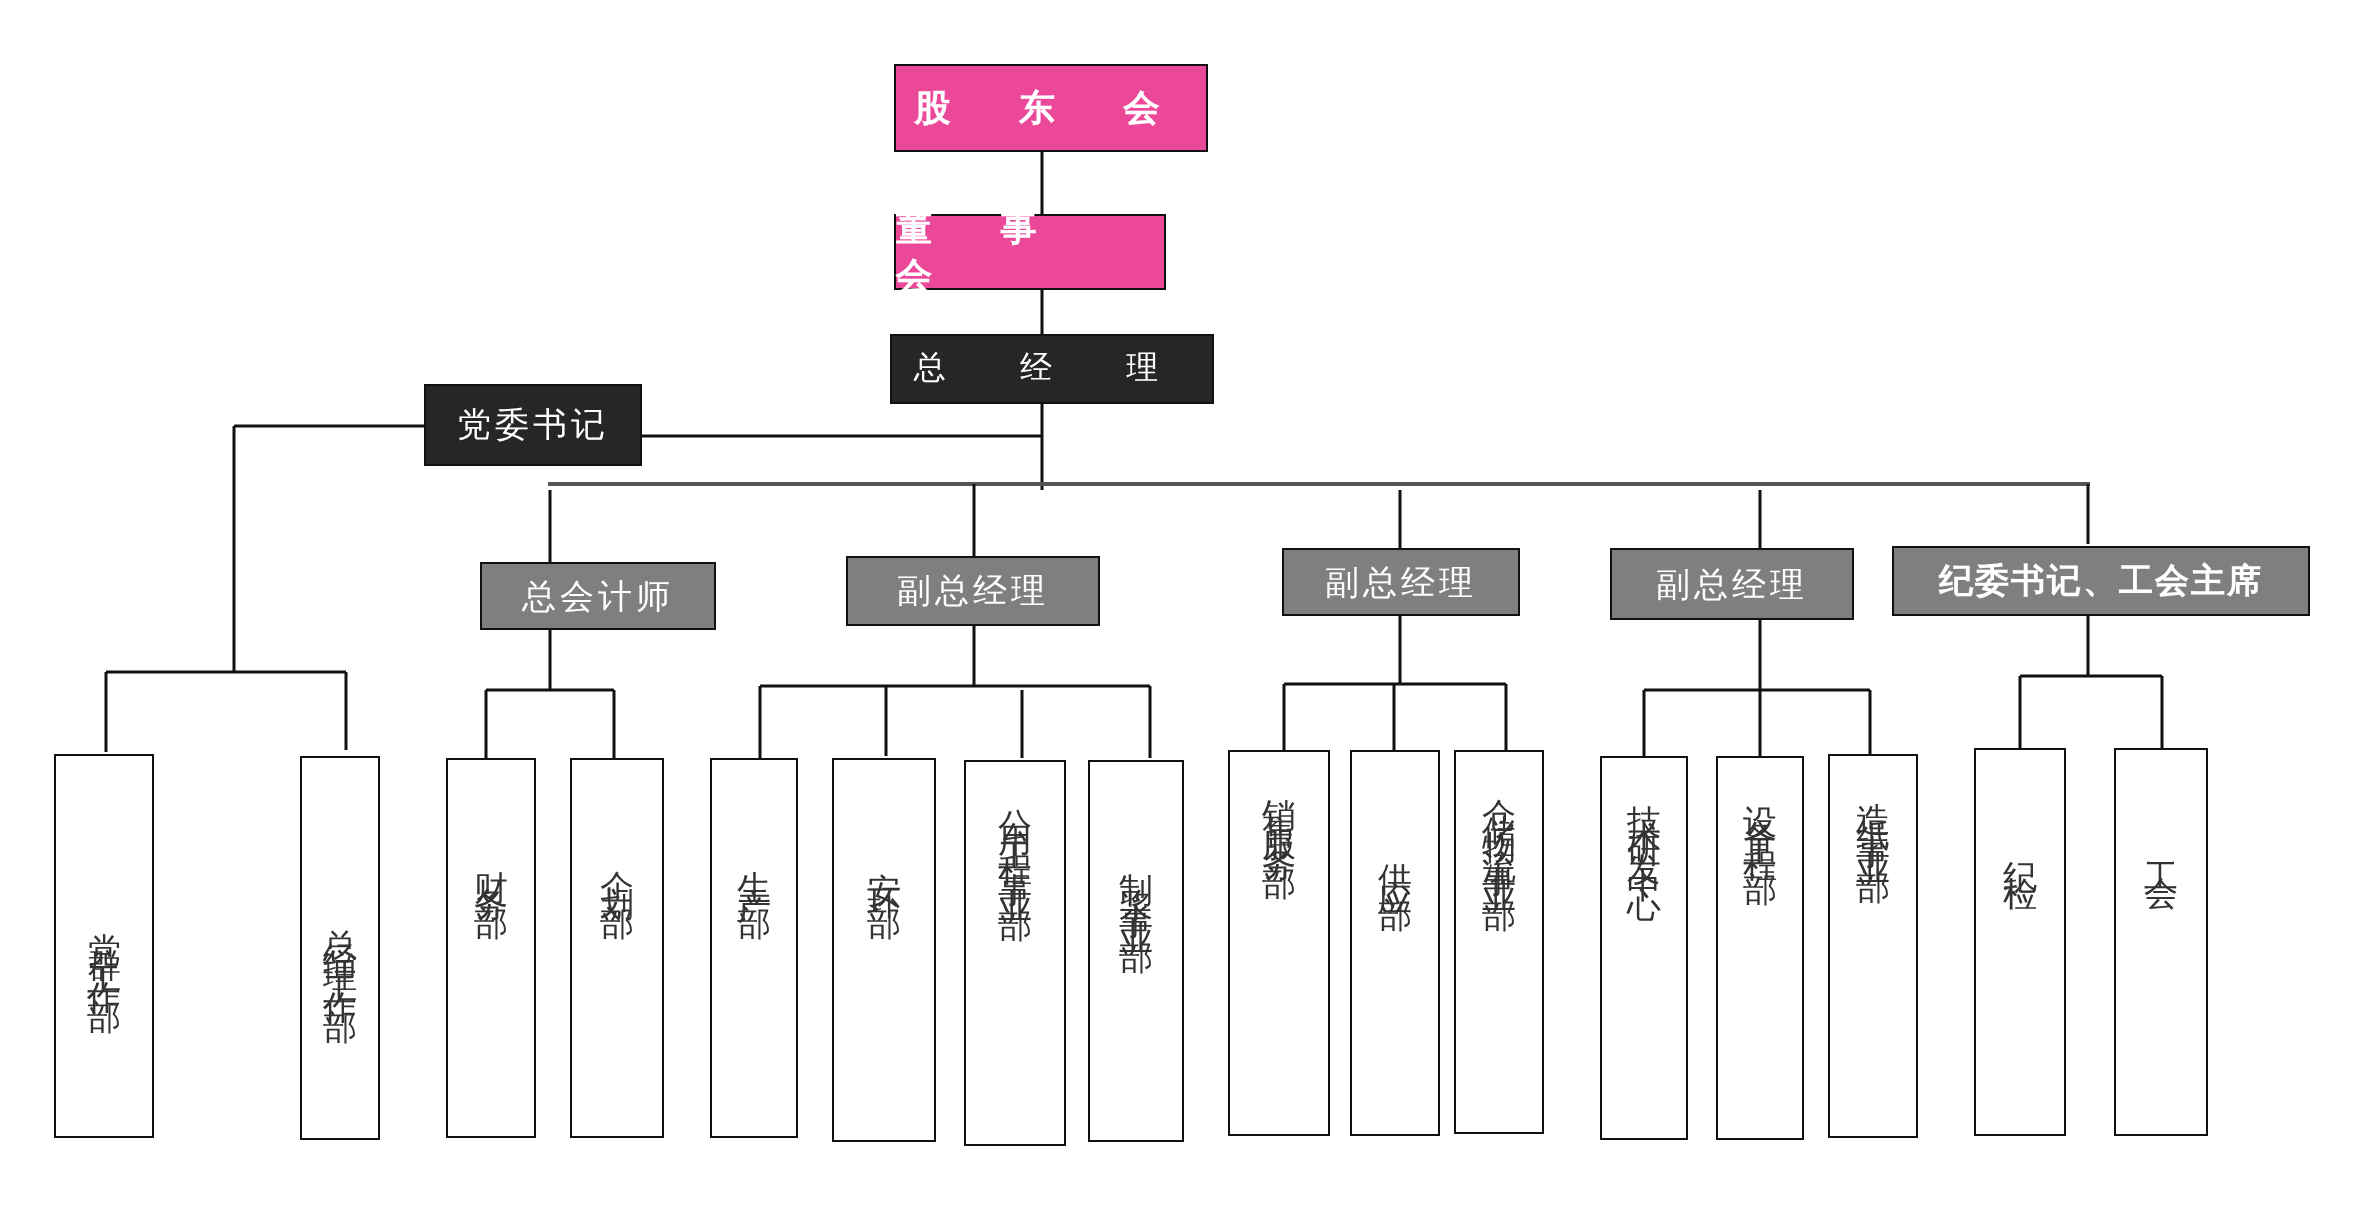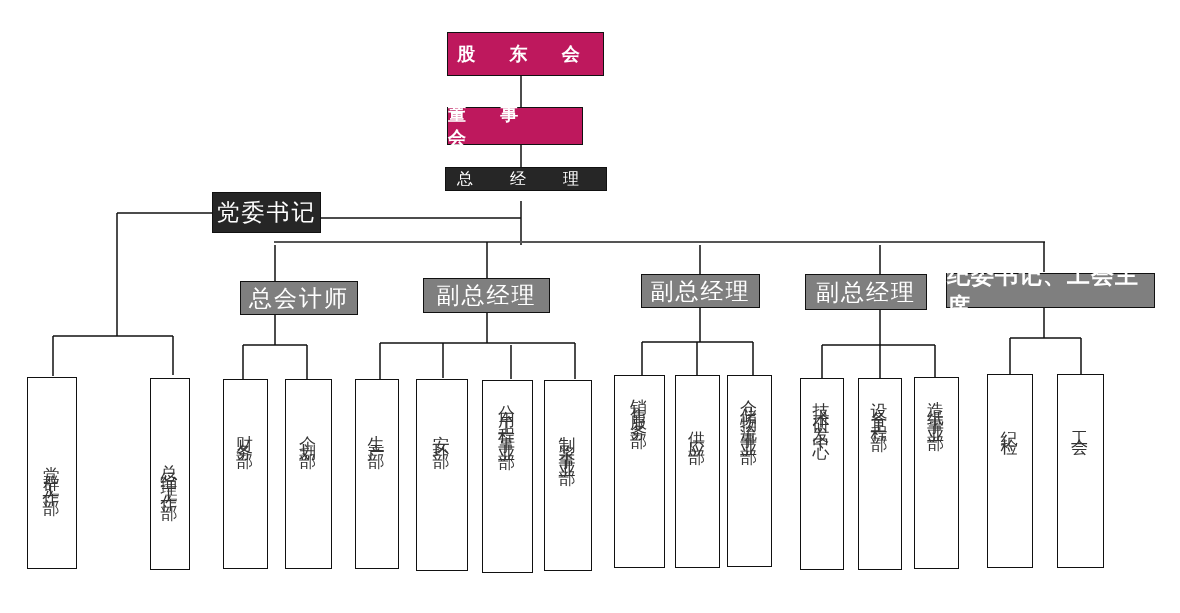--- a/index.html
+++ b/index.html
@@ -1,22 +1,22 @@
 <!DOCTYPE html>
 <html><head>
 <meta charset="utf-8">
 <style>
   html, body { margin:0; padding:0; background:#ffffff; }
   body { width:1180px; height:613px; position:relative; overflow:hidden;
          font-family:"DejaVu Serif", "Liberation Serif", serif; }
   #lines { position:absolute; left:0; top:0; width:1180px; height:613px; }
   .node { position:absolute; box-sizing:border-box; border:1.5px solid #111;
           display:flex; align-items:center; justify-content:center;
-          color:#fff; font-size:23px; }
-  .green { background:#be185d; font-weight:bold; letter-spacing:14px; font-size:18px; }
+          color:#fff; font-size:17px; }
+  .green { background:#ec4899; font-weight:bold; letter-spacing:14px; font-size:18px; }
   .dark  { background:#262626; }
   .dark.spaced { letter-spacing:16px; font-size:16px; }
   .gray  { background:#7f7f7f; letter-spacing:2px; }
   .dept { position:absolute; box-sizing:border-box; border:1.5px solid #111;
           background:#fff; color:#333; font-size:17px;
           display:flex; justify-content:center; }
   .dept span { writing-mode:vertical-rl; text-orientation:upright; letter-spacing:8px; }
 </style>
 </head>
 <body>
@@ -68,21 +68,21 @@
 
     <line x1="1044" y1="307" x2="1044" y2="338"></line>
     <line x1="1010" y1="338" x2="1081" y2="338"></line>
     <line x1="1010" y1="338" x2="1010" y2="375"></line>
     <line x1="1081" y1="338" x2="1081" y2="374"></line>
   </g>
 </svg>
 
 <div class="node green" style="left:447px;top:32px;width:157px;height:44px;">股 东 会</div>
 <div class="node green" style="left:447px;top:107px;width:136px;height:38px;">董 事 会</div>
-<div class="node dark spaced" style="left:445px;top:167px;width:162px;height:24px;">总 经 理</div>
+<div class="node dark spaced" style="left:445px;top:167px;width:162px;height:35px;">总 经 理</div>
 <div class="node dark" style="left:212px;top:192px;width:109px;height:41px;letter-spacing:2px;">党委书记</div>
 
 <div class="node gray" style="left:214px;top:281px;width:118px;height:34px;margin-left:26px;">总会计师</div>
 <div class="node gray" style="left:423px;top:278px;width:127px;height:35px;">副总经理</div>
 <div class="node gray" style="left:641px;top:274px;width:119px;height:34px;">副总经理</div>
 <div class="node gray" style="left:805px;top:274px;width:122px;height:36px;">副总经理</div>
 <div class="node gray" style="left:946px;top:273px;width:209px;height:35px;letter-spacing:1px;font-weight:bold;">纪委书记、工会主席</div>
 
 <div class="dept" style="left:27px;top:377px;width:50px;height:192px;align-items:center;">
     <span>党群工作部</span>

